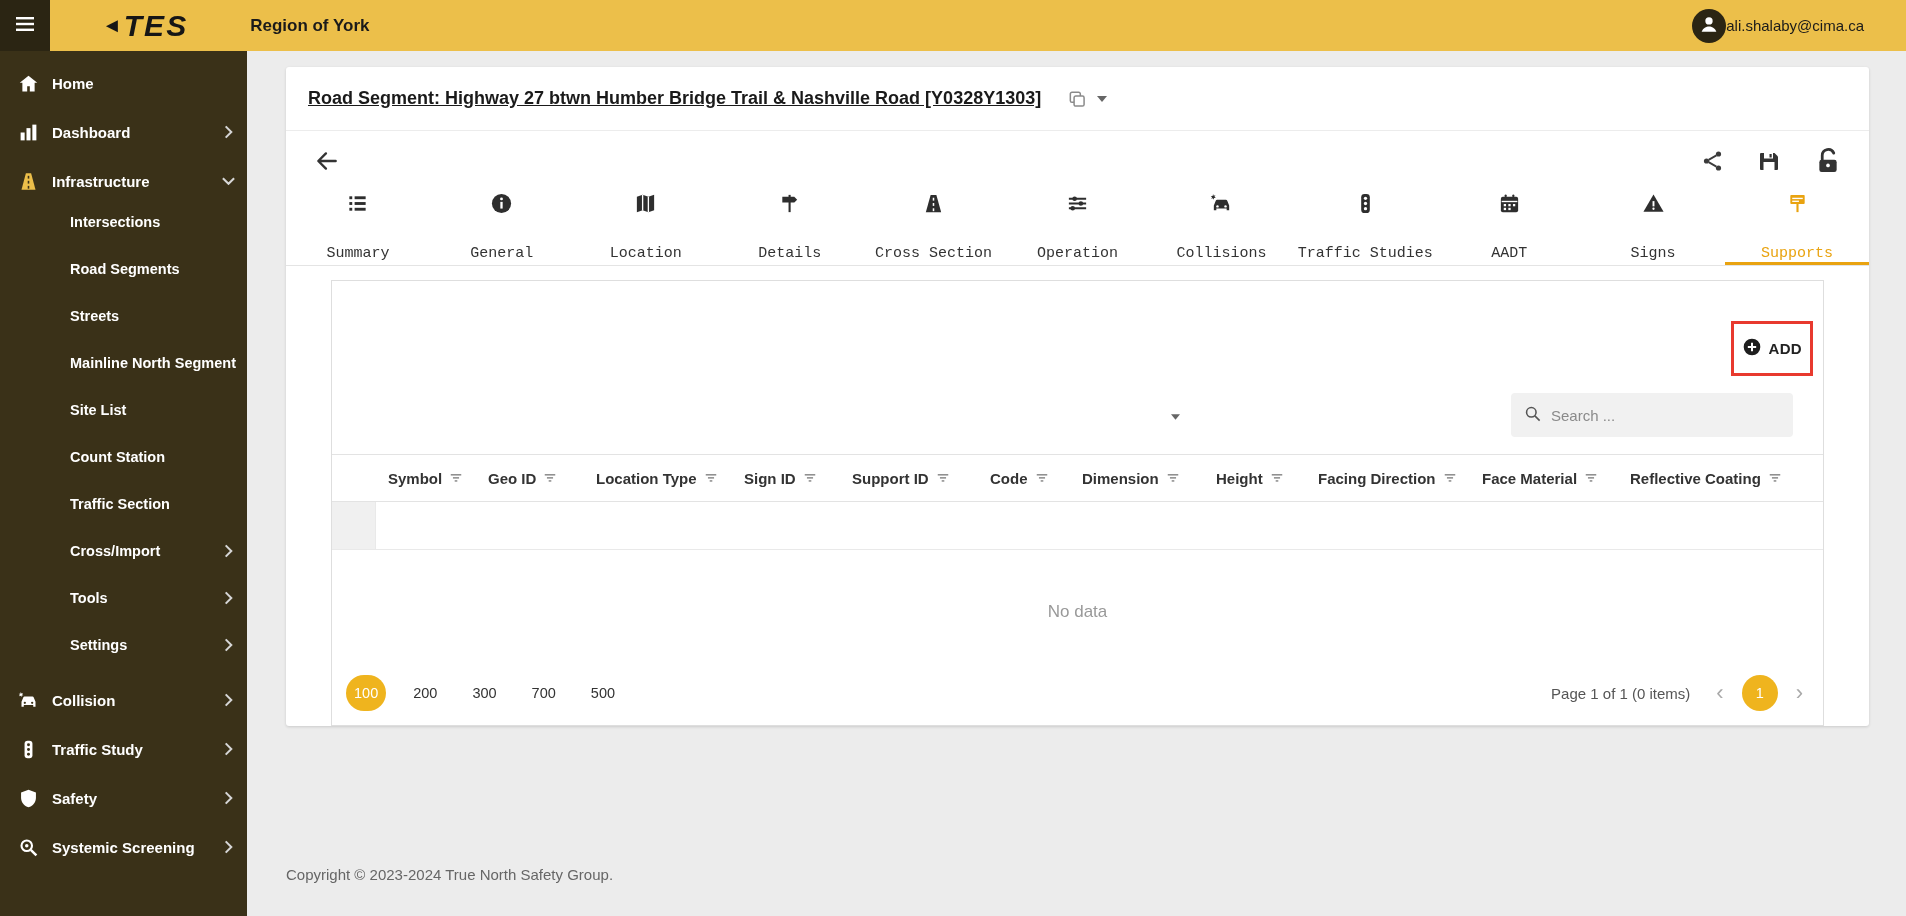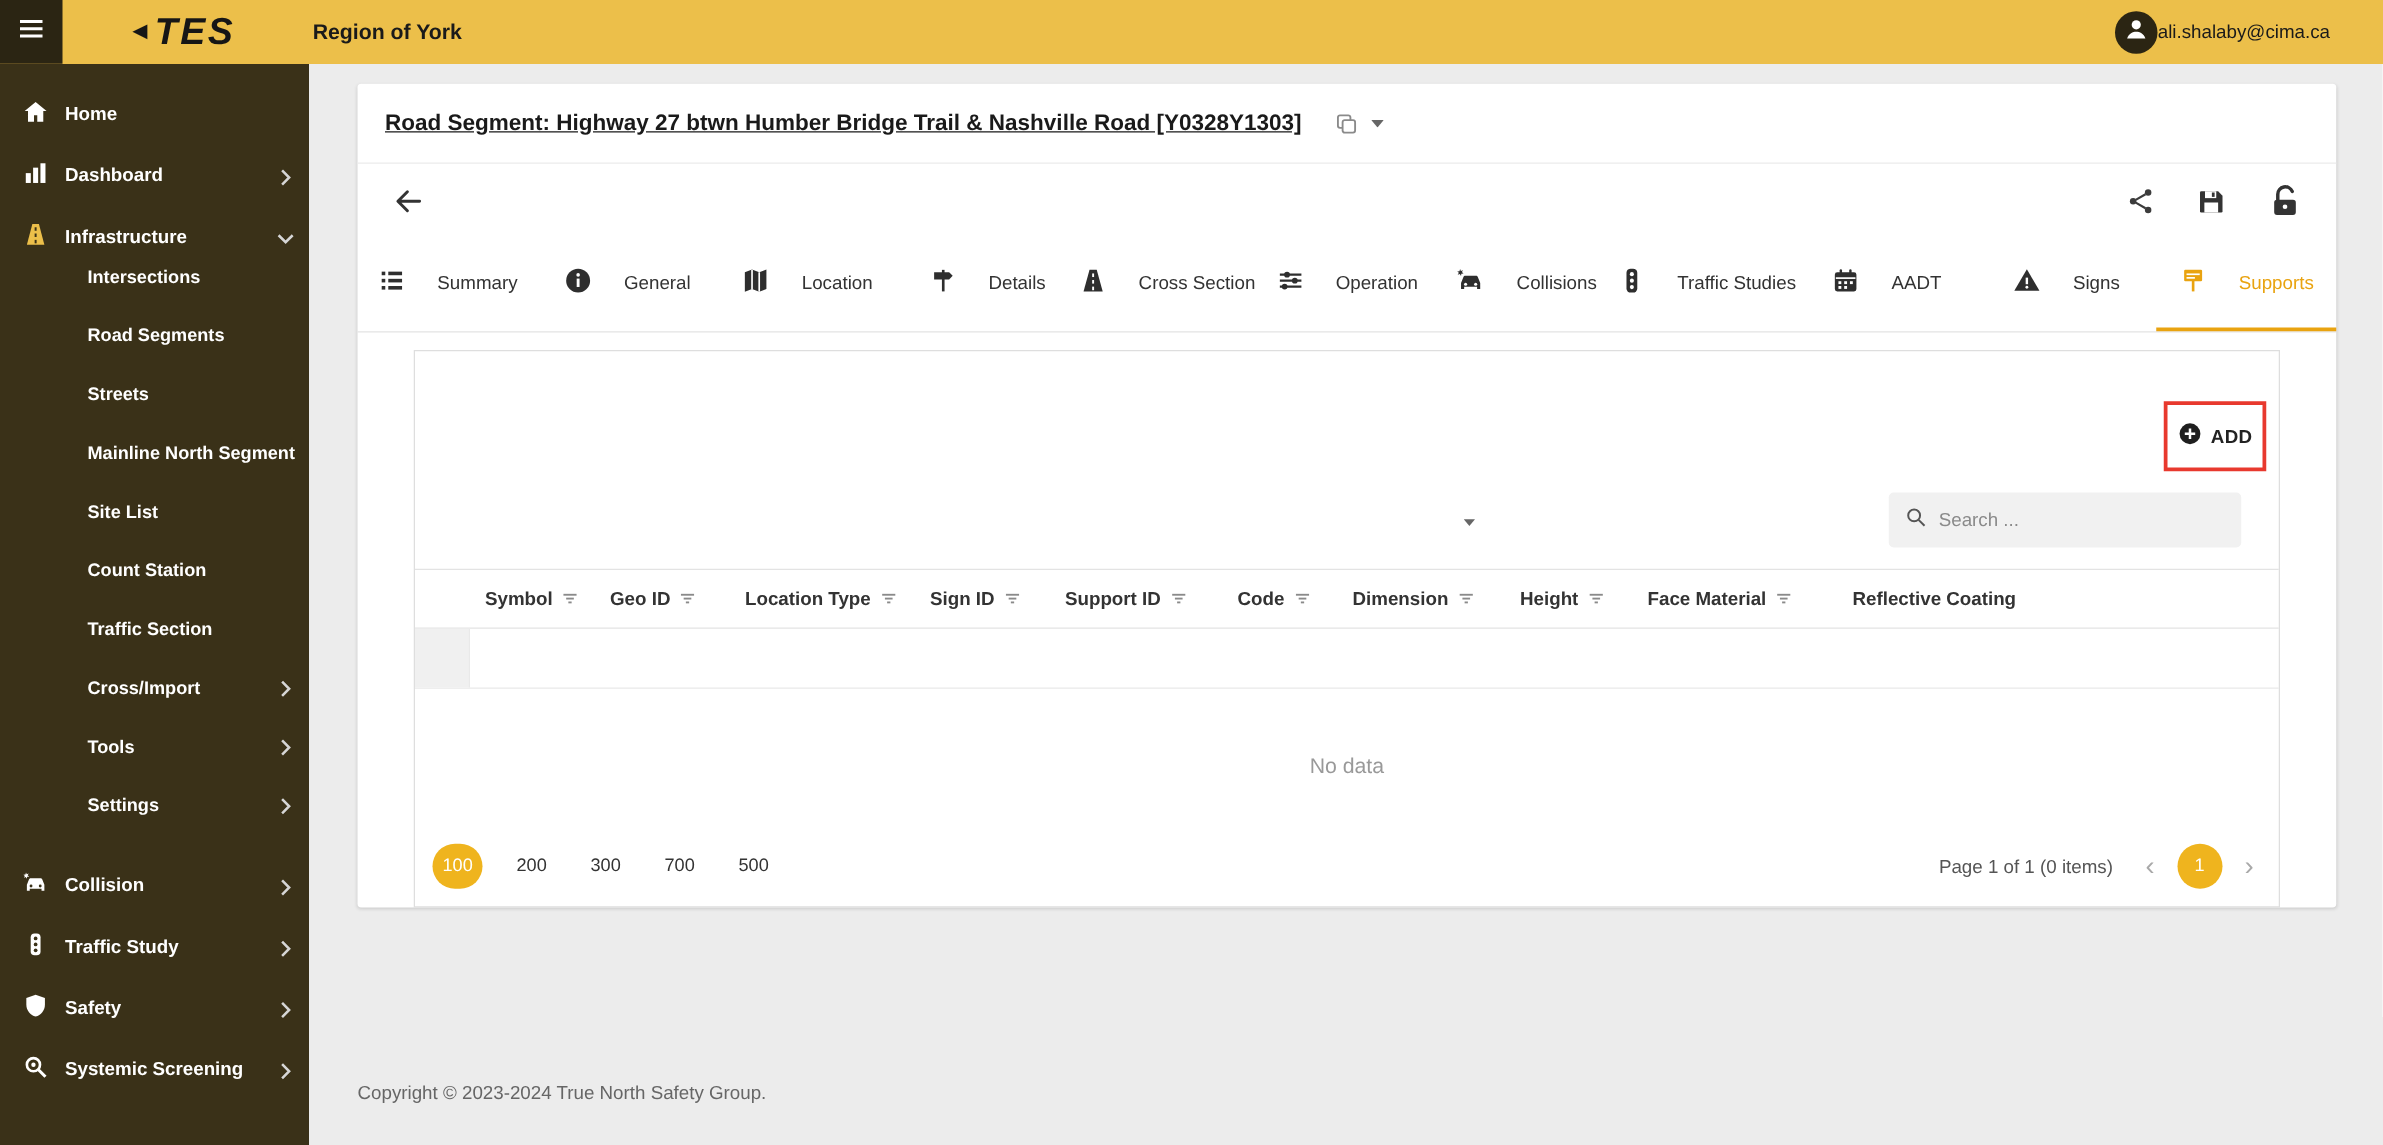--- a/index.html
+++ b/index.html
@@ -18,21 +18,21 @@
   .region { margin-left:62px; font-size:17px; font-weight:700; color:#1a1a1a; }
   .header-right { margin-left:auto; display:flex; align-items:center; gap:0; padding-right:42px; }
   .avatar { width:34px; height:34px; border-radius:50%; background:#2b2513;
     display:flex; align-items:center; justify-content:center; cursor:pointer; }
   .avatar svg { width:22px; height:22px; }
   .email { font-size:15px; color:#1a1a1a; }
 
   
   .sidebar { position:fixed; top:51px; left:0; width:247px; height:865px;
     background:#3a3118; overflow:hidden; z-index:40; }
-  .nav-item { height:49px; display:flex; align-items:flex-end; padding:15px 14px 0 17px;
+  .nav-item { height:49px; display:flex; align-items:center; padding:15px 14px 0 17px;
     cursor:pointer; color:#fff; }
   .nav-icon { width:22px; height:22px; flex:none; display:flex; align-items:center; justify-content:center; }
   .nav-icon svg { width:21px; height:21px; }
   .nav-label { margin-left:13px; font-size:15px; font-weight:700; white-space:nowrap; }
   .nav-chevron { margin-left:auto; display:flex; }
   .nav-chevron svg { width:9px; height:14px; }
   .nav-chevron.down svg { transform:rotate(90deg); }
   .nav-subitem { height:47px; display:flex; align-items:center; padding:0 14px 0 70px;
     cursor:pointer; color:#fff; }
   .nav-sublabel { font-size:14.5px; font-weight:700; white-space:nowrap; }
@@ -52,23 +52,23 @@
   .card-toolbar { height:60px; display:flex; align-items:center; padding:0 24px; }
   .back-btn { background:none; border:none; cursor:pointer; display:flex; padding:4px; }
   .back-btn svg { width:26px; height:26px; }
   .toolbar-right { margin-left:auto; display:flex; align-items:center; gap:28px; }
   .tool-icon-btn { background:none; border:none; cursor:pointer; display:flex; padding:2px; }
   .tool-icon-btn svg { width:24px; height:24px; }
   .tool-icon-btn.lock svg { width:30px; height:30px; }
 
   
   .tabs { display:flex; border-bottom:1px solid #e4e4e4; }
-  .tab { flex:1; height:74px; display:flex; align-items:center;
+  .tab { flex:1; height:74px; display:flex; flex-direction:column; align-items:center;
     justify-content:center; gap:25px; cursor:pointer; color:#2e2e2e;
-    border-bottom:3px solid transparent; }
+    border-bottom:3px solid transparent;font-family:Liberation Mono, monospace; }
   .tab svg { width:23px; height:23px; }
   .tab-label { font-size:15px; color:#333; white-space:nowrap; }
   .tab.active { color:#e9a310; border-bottom-color:#e9a310; }
   .tab.active .tab-label { color:#e9a310; }
 
   
   .panel { margin:14px 45px 18px 45px; border:1px solid #dedede; height:446px;
     display:flex; flex-direction:column; position:relative; }
   .add-row { margin-top:40px; display:flex; justify-content:flex-end; padding-right:10px; }
   .add-highlight { border:3px solid #e8392e; padding:13px 8px; display:flex; }
@@ -567,20 +567,30 @@
           <span>Height</span>
           <span class="filter-icon">
               <svg viewBox="0 0 16 16" fill="#8a8a8a">
                 <rect x="2" y="3.5" width="12" height="1.7"></rect>
                 <rect x="4.5" y="7" width="7" height="1.7"></rect>
                 <rect x="6.5" y="10.5" width="3" height="1.7"></rect>
               </svg>
             </span>
         </div>
         <div class="gh-cell">
+          <span>Facing Direction</span>
+          <span class="filter-icon">
+              <svg viewBox="0 0 16 16" fill="#8a8a8a">
+                <rect x="2" y="3.5" width="12" height="1.7"></rect>
+                <rect x="4.5" y="7" width="7" height="1.7"></rect>
+                <rect x="6.5" y="10.5" width="3" height="1.7"></rect>
+              </svg>
+            </span>
+        </div>
+        <div class="gh-cell">
           <span>Face Material</span>
           <span class="filter-icon">
               <svg viewBox="0 0 16 16" fill="#8a8a8a">
                 <rect x="2" y="3.5" width="12" height="1.7"></rect>
                 <rect x="4.5" y="7" width="7" height="1.7"></rect>
                 <rect x="6.5" y="10.5" width="3" height="1.7"></rect>
               </svg>
             </span>
         </div>
         <div class="gh-cell">

